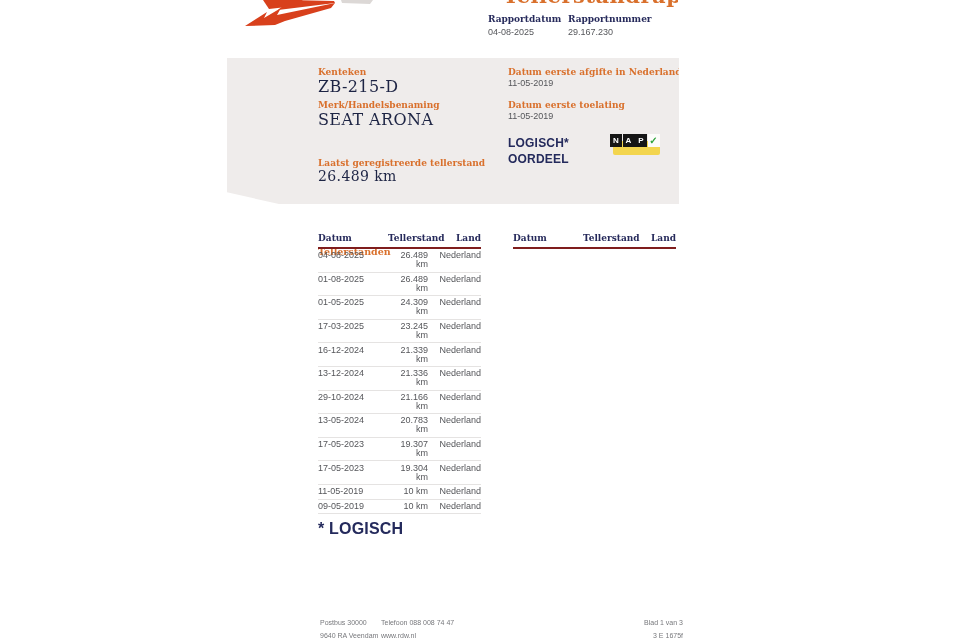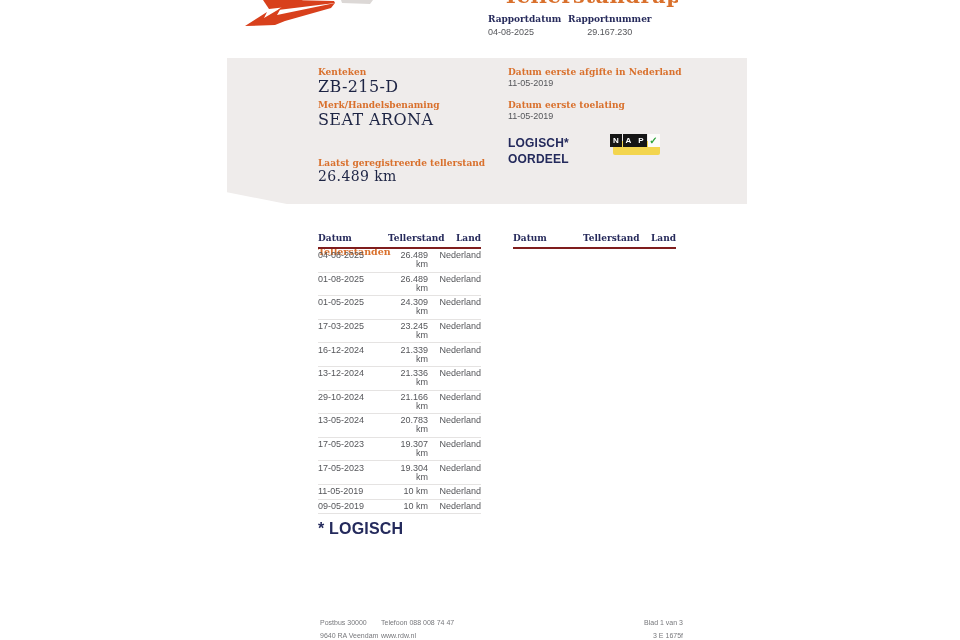--- a/index.html
+++ b/index.html
@@ -14,21 +14,21 @@
   .title-clip span {
     display:block; margin-top:-17px; font-family:"DejaVu Serif", serif;
     font-weight:bold; font-size:21px; color:#d9702c; letter-spacing:.5px; white-space:nowrap;
   }
   .meta { position:absolute; top:14px; }
   .meta-label { font-family:"DejaVu Serif", serif; font-weight:bold; font-size:9px; color:#262a5b; }
   .meta-value { font-size:9px; color:#55565a; margin-top:3px; }
 
   
   .panel {
-    position:absolute; left:227px; top:58px; width:520px; height:146px;
+    position:absolute; left:227px; top:58px; width:452px; height:146px;
     background:#efeceb;
     clip-path:polygon(0 0, 100% 0, 100% 100%, 11.5% 100%, 0 92%);
   }
   .olabel { font-family:"DejaVu Serif", serif; font-weight:bold; font-size:9px; color:#d9702c; white-space:nowrap; }
   .serifval { font-family:"DejaVu Serif", serif; font-size:16px; color:#1d2444; letter-spacing:.4px; white-space:nowrap; }
   .serifval.small { font-size:14px; }
   .grayval { font-size:9px; color:#55565a; }
   .oordeel { font-size:12px; line-height:16px; font-weight:bold; color:#242a5c; letter-spacing:.2px; }
 
   
@@ -78,21 +78,21 @@
   </div>
 
   <div class="title-clip">
     <span>Tellerstandrapport</span>
   </div>
 
   <div class="meta" style="left:488px;">
     <div class="meta-label">Rapportdatum</div>
     <div class="meta-value">04-08-2025</div>
   </div>
-  <div class="meta" style="left:568px;text-align:center;">
+  <div class="meta" style="left:568px;">
     <div class="meta-label">Rapportnummer</div>
     <div class="meta-value">29.167.230</div>
   </div>
 
   <div class="panel">
     <div class="abs olabel" style="left:91px; top:9px;">Kenteken</div>
     <div class="abs serifval" style="left:91px; top:19px;">ZB-215-D</div>
     <div class="abs olabel" style="left:91px; top:42px;">Merk/Handelsbenaming</div>
     <div class="abs serifval" style="left:91px; top:52px;">SEAT ARONA</div>
 

